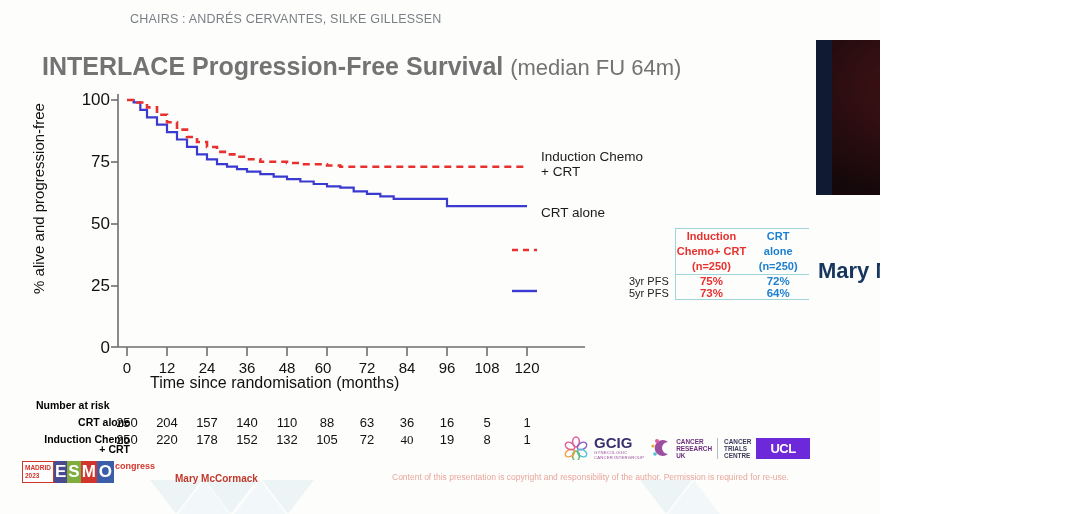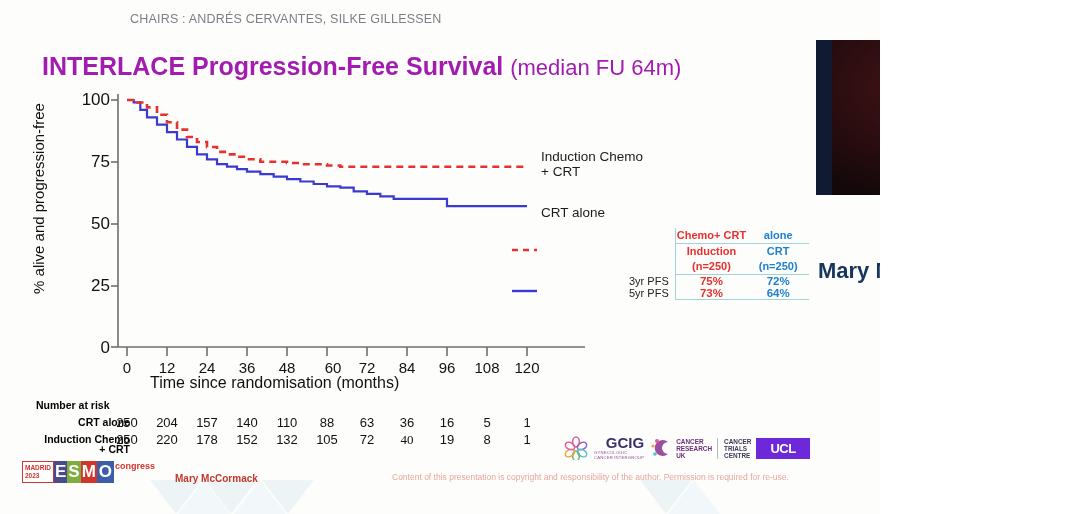--- a/index.html
+++ b/index.html
@@ -20,21 +20,21 @@
   .tri{position:absolute;width:0;height:0;border-left:26px solid transparent;border-right:26px solid transparent;border-top:34px solid #dfeef2;}
   .tri.up{border-top:none;border-bottom:34px solid #eaf4f7;}
 
   .chairs{
     position:absolute;left:130px;top:12px;
     font-size:12.5px;letter-spacing:.2px;color:#7b7f85;
     white-space:nowrap;
   }
   .title{
     position:absolute;left:42px;top:52px;
-    font-size:25px;font-weight:bold;color:#a21caf;
+    font-size:25px;font-weight:bold;color:#737373;
     white-space:nowrap;
   }
   .title .sub{font-weight:normal;font-size:22px;}
 
   
   #plot{position:absolute;left:0px;top:80px;width:600px;height:300px;}
   .ylab{
     position:absolute;left:-92px;top:110px;width:260px;
     transform:rotate(-90deg);transform-origin:center center;
     text-align:center;font-size:15px;color:#111;
@@ -97,21 +97,21 @@
   .esmo .madrid{background:#fff;border:1.4px solid #d2352c;color:#d2352c;font-size:6.5px;font-weight:bold;
     line-height:8px;padding:2px 2px;display:flex;flex-direction:column;justify-content:center;}
   .esmo .e{background:#4a4a8f;color:#fff;font-weight:bold;font-size:17px;padding:0 1px;display:flex;align-items:center;}
   .esmo .s{background:#7fae3e;color:#fff;font-weight:bold;font-size:17px;padding:0 1px;display:flex;align-items:center;}
   .esmo .m{background:#d2352c;color:#fff;font-weight:bold;font-size:17px;padding:0 1px;display:flex;align-items:center;}
   .esmo .o{background:#3a5fa8;color:#fff;font-weight:bold;font-size:17px;padding:0 2px;display:flex;align-items:center;}
   .esmo .congress{color:#d2352c;font-size:9px;font-weight:bold;align-self:flex-start;margin-left:1px;}
 
   
   .logos{position:absolute;left:563px;top:434px;height:28px;display:flex;align-items:center;gap:5px;}
-  .gcig-txt{color:#3b2e6e;font-weight:bold;font-size:15px;line-height:14px;text-align:right;}
+  .gcig-txt{color:#3b2e6e;font-weight:bold;font-size:15px;line-height:14px;}
   .gcig-sub{color:#9b4f9e;font-size:4.2px;letter-spacing:.2px;line-height:5px;}
   .cruk-txt{color:#6b2d7a;font-weight:bold;font-size:6.4px;line-height:7px;}
   .ctc-txt{color:#3b3b5c;font-weight:bold;font-size:6.4px;line-height:7px;padding-left:6px;border-left:1px solid #b9b9c6;}
   .ucl{background:#6d28d9;color:#fff;font-weight:bold;font-size:13px;letter-spacing:-.5px;padding:3px 14px;}
 </style>
 </head>
 <body>
 
 <div id="slide">
 
@@ -172,49 +172,49 @@
 
       <line x1="512" y1="170" x2="537" y2="170" stroke="#e8312f" stroke-width="2.6" stroke-dasharray="6,5"></line>
       <line x1="512" y1="211" x2="537" y2="211" stroke="#3a3ad0" stroke-width="2.4"></line>
     </svg>
 
     <div class="xtick" style="left:110px;top:279px;">0</div>
     <div class="xtick" style="left:150px;top:279px;">12</div>
     <div class="xtick" style="left:190px;top:279px;">24</div>
     <div class="xtick" style="left:230px;top:279px;">36</div>
     <div class="xtick" style="left:270px;top:279px;">48</div>
-    <div class="xtick" style="left:316px;top:279px;">60</div>
+    <div class="xtick" style="left:306px;top:279px;">60</div>
     <div class="xtick" style="left:350px;top:279px;">72</div>
     <div class="xtick" style="left:390px;top:279px;">84</div>
     <div class="xtick" style="left:430px;top:279px;">96</div>
     <div class="xtick" style="left:470px;top:279px;">108</div>
     <div class="xtick" style="left:510px;top:279px;">120</div>
 
     <div class="xlab">Time since randomisation (months)</div>
 
     <div class="curvelab" style="left:541px;top:69px;">
       <span>Induction Chemo</span><br>
       <span>+ CRT</span>
     </div>
     <div class="curvelab" style="left:541px;top:125px;">CRT alone</div>
   </div>
 
 
   <div class="rtable">
     <table>
       <tbody>
           <tr>
+        <td style="width:46px;"></td>
+        <td class="hdr-red rt-vline rt-topline">Induction</td>
+        <td class="hdr-blue rt-topline">CRT</td>
+      </tr>
+      <tr>
         <td></td>
         <td class="hdr-red rt-vline">Chemo+ CRT</td>
         <td class="hdr-blue">alone</td>
-      </tr>
-      <tr>
-        <td style="width:46px;"></td>
-        <td class="hdr-red rt-vline rt-topline">Induction</td>
-        <td class="hdr-blue rt-topline">CRT</td>
       </tr>
       <tr>
         <td></td>
         <td class="hdr-red rt-vline rt-botline">(n=250)</td>
         <td class="hdr-blue rt-botline">(n=250)</td>
       </tr>
       <tr>
         <td class="rowlab">3yr PFS</td>
         <td class="val-red rt-vline">75%</td>
         <td class="val-blue">72%</td>

